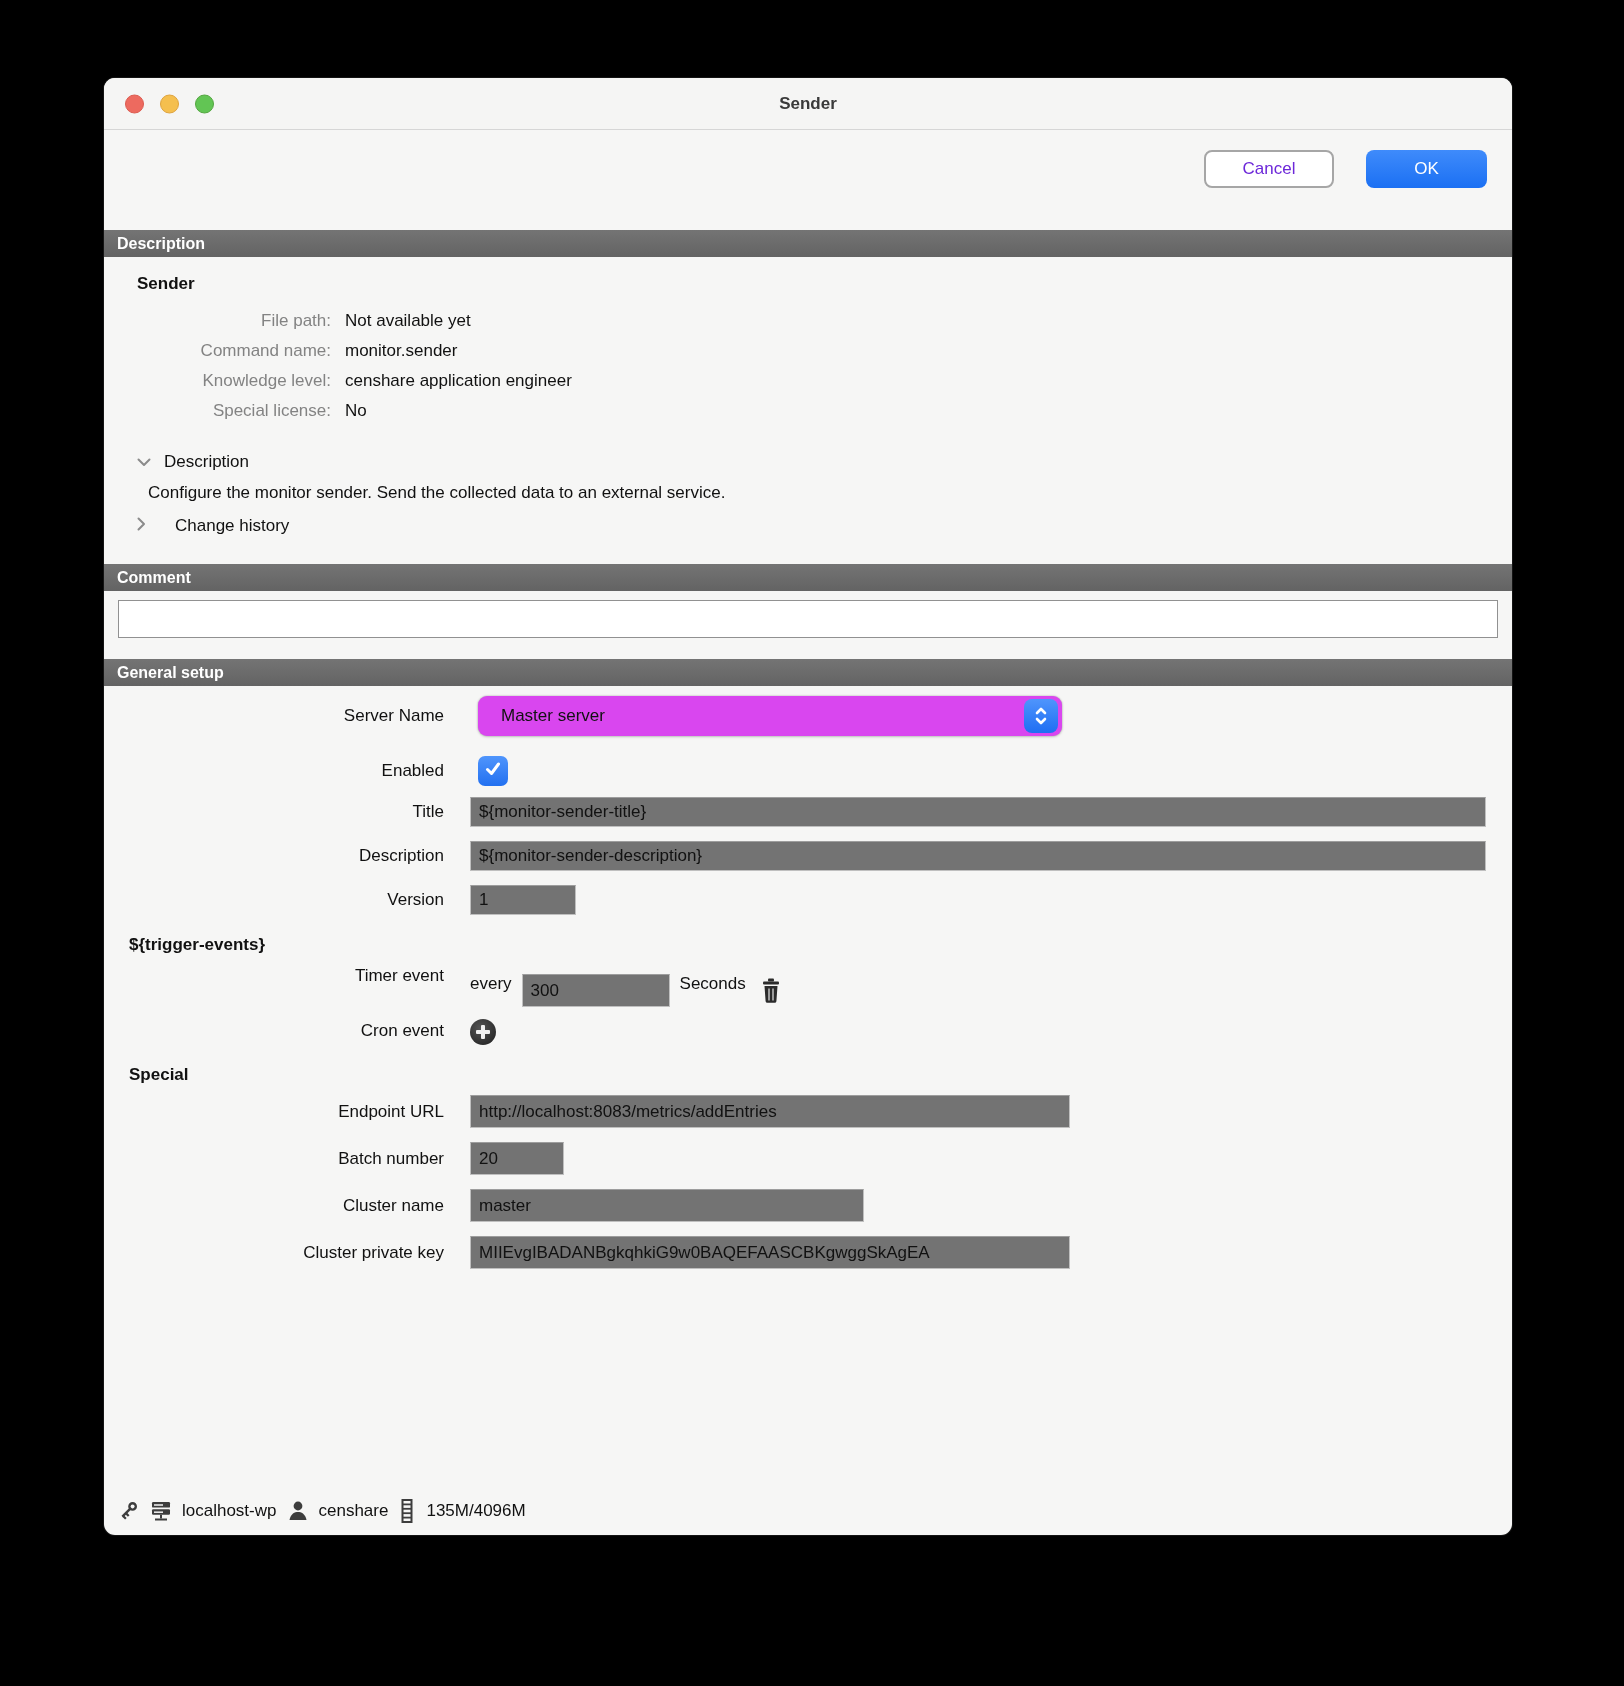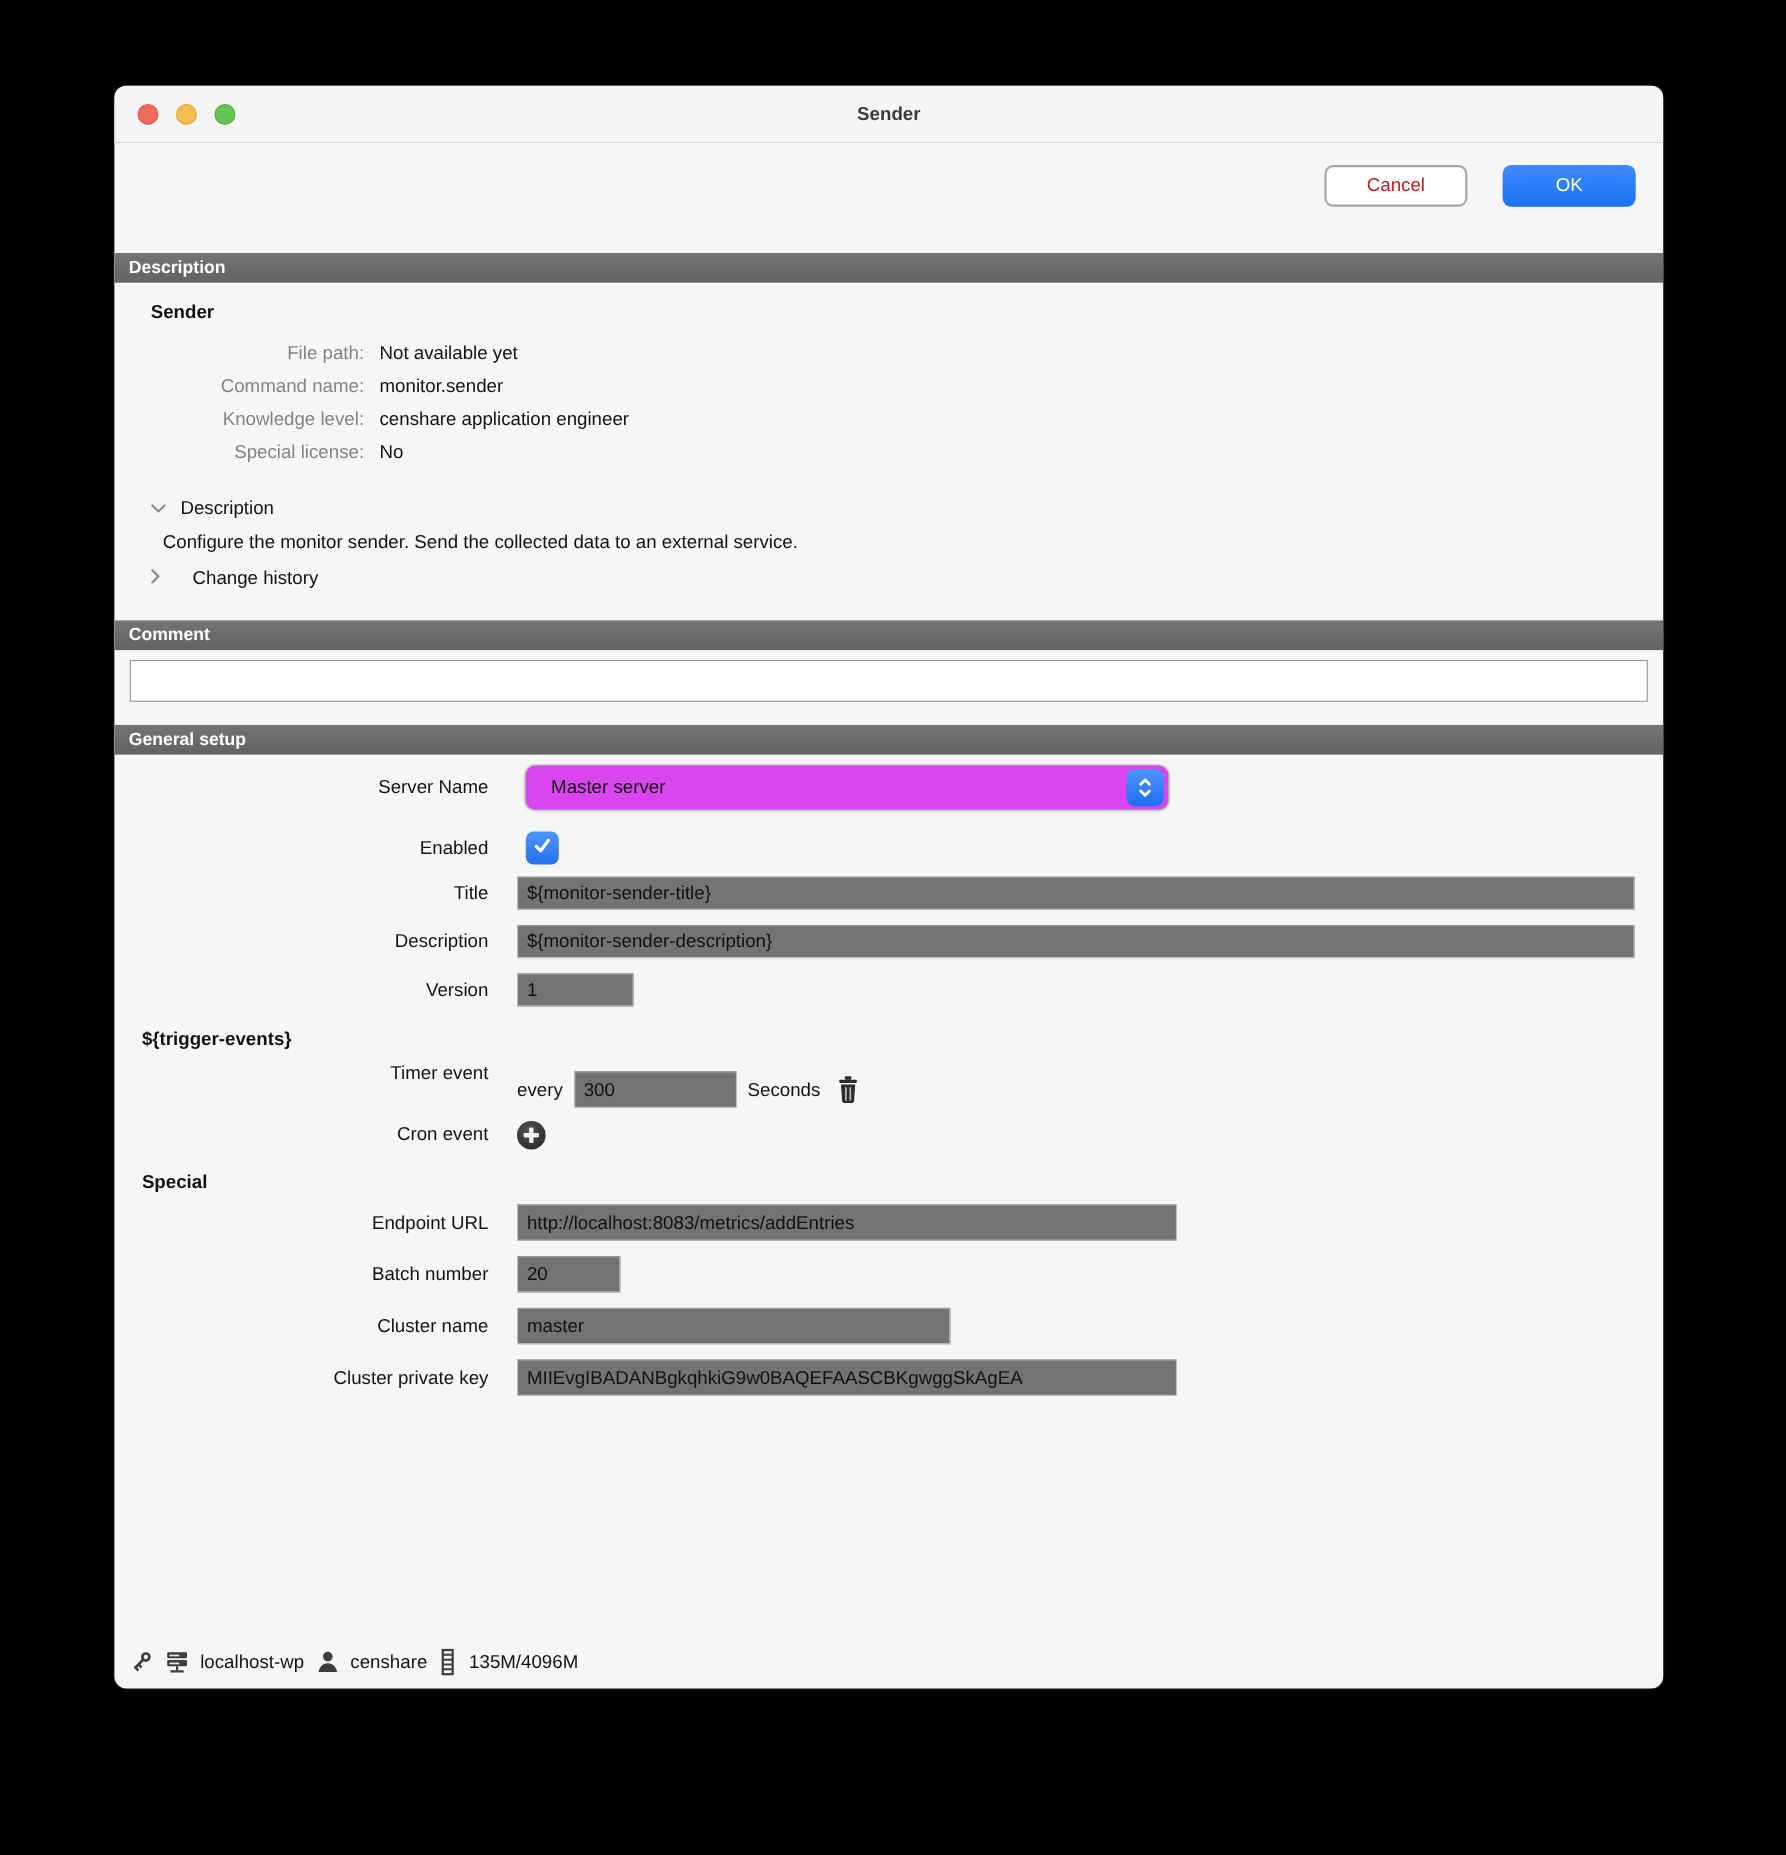--- a/index.html
+++ b/index.html
@@ -31,21 +31,21 @@
   .light.red    { background:#ed6a5f; border:1px solid #dc5a4f; }
   .light.yellow { background:#f5bf4e; border:1px solid #dfa33c; }
   .light.green  { background:#62c554; border:1px solid #52a63f; }
   .title-text { font-weight:bold; font-size:17px; color:#3a3a3a; }
   
   .btnrow { display:flex; justify-content:flex-end; align-items:flex-start; gap:32px; padding:20px 25px 0 0; height:58px; }
   .btn {
     height:38px; display:flex; align-items:center; justify-content:center;
     font-size:17px; border-radius:8px; cursor:default;
   }
-  .btn-cancel { width:130px; background:#ffffff; border:2px solid #a6a6a6; color:#b91c1c; }
+  .btn-cancel { width:130px; background:#ffffff; border:2px solid #a6a6a6; color:#6d28d9; }
   .btn-ok { width:121px; background:linear-gradient(#3f8bfb,#1b70f3); color:#fff; }
   
   .section-header {
     height:27px; line-height:27px;
     background:linear-gradient(#747474,#636363);
     color:#fff; font-weight:bold; font-size:16px;
     padding-left:13px;
   }
   .sh-description { margin-top:42px; }
   .sh-comment { margin-top:28px; }
@@ -96,21 +96,21 @@
     background:linear-gradient(#4f95fc,#1f6ef3);
     display:flex; align-items:center; justify-content:center;
   }
   
   .checkbox {
     margin-left:8px; width:30px; height:30px; border-radius:7px;
     background:linear-gradient(#4f95fc,#2270f0);
     display:flex; align-items:center; justify-content:center;
   }
   
-  .timer-line { display:flex; align-items:center; gap:10px; margin-top:9px; font-size:17px; }
+  .timer-line { display:flex; gap:10px; margin-top:9px; font-size:17px; }
   .trash-btn { margin-left:4px; display:flex; align-items:center; }
   .plus-btn {
     width:26px; height:26px; border-radius:50%;
     background:radial-gradient(circle at 40% 35%, #555 0%, #2b2b2b 75%);
     position:relative; margin-top:2px;
   }
   .plus-btn::before, .plus-btn::after {
     content:""; position:absolute; background:#f1f1f1; border-radius:1px;
   }
   .plus-btn::before { left:6px; top:11px; width:14px; height:4px; }

